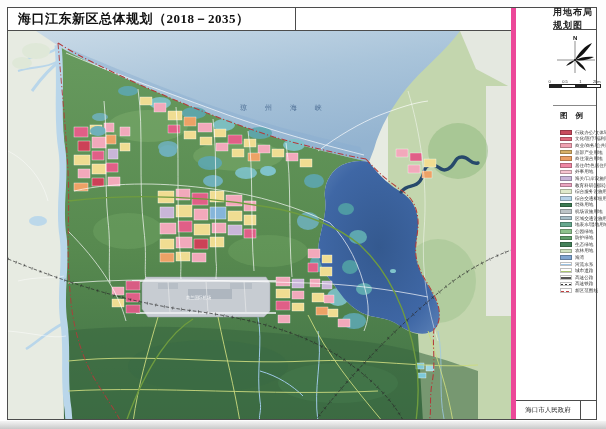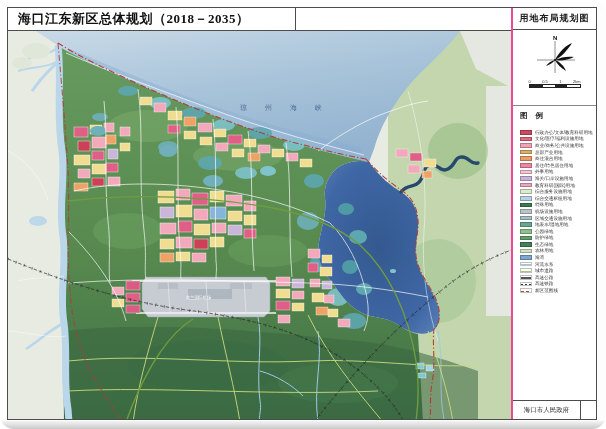--- a/index.html
+++ b/index.html
@@ -1,31 +1,31 @@
 <!DOCTYPE html>
 <html><head>
 <meta charset="utf-8">
 <style>
   html,body{margin:0;padding:0;}
   .stage{position:relative;width:606px;height:429px;background:#fdfdfd;overflow:hidden;
-         font-family:"Liberation Sans",sans-serif;border-radius:14px;}
+         font-family:"Liberation Sans",sans-serif;}
   .photo-edge-bottom{position:absolute;left:0;bottom:0;width:100%;height:8px;
          background:linear-gradient(#f4f4f4,#c9c9c9);}
   .frame{position:absolute;left:7px;top:7px;width:590px;height:413px;
          border:1px solid #4c4c4c;background:#fff;box-sizing:border-box;}
   
   .titlebar{position:absolute;left:0;top:0;right:0;height:23px;border-bottom:1px solid #4c4c4c;
          display:flex;align-items:center;box-sizing:border-box;background:#fff;}
   .title-cell{width:288px;height:100%;display:flex;align-items:center;padding-left:10px;
          border-right:1px solid #4c4c4c;box-sizing:border-box;}
   .main-title{font-family:"Liberation Serif",serif;font-weight:bold;font-size:13px;color:#111;
          letter-spacing:.5px;white-space:nowrap;}
   
-  .sidepanel{position:absolute;top:0;right:0;width:85px;bottom:0;border-left:2px solid #ec4899;
-         box-sizing:border-box;background:#fff;}
+  .sidepanel{position:absolute;top:0;right:0;width:85px;bottom:0;border-left:5px solid #ec4899;
+         box-sizing:border-box;background:#fff;padding-left:37px;}
   .panel-head{height:22px;border-bottom:1px solid #4c4c4c;display:flex;align-items:center;
          justify-content:center;box-sizing:border-box;}
   .map-name{font-family:"Liberation Serif",serif;font-weight:bold;font-size:9px;color:#222;letter-spacing:1px;}
   .compass-sec{height:76px;border-bottom:1px solid #888;box-sizing:border-box;
          display:flex;flex-direction:column;align-items:center;justify-content:flex-start;padding-top:3px;}
   .scalebar{width:52px;margin-top:2px;}
   .scalebar .nums{font-size:4px;color:#333;display:flex;justify-content:space-between;line-height:5px;}
   .scalebar .bar{height:2px;background:linear-gradient(90deg,#222 0 25%,#fff 25% 50%,#222 50% 75%,#fff 75% 100%);
          border:0.5px solid #222;}
   .legend-sec{padding:5px 0 0 7px;}

